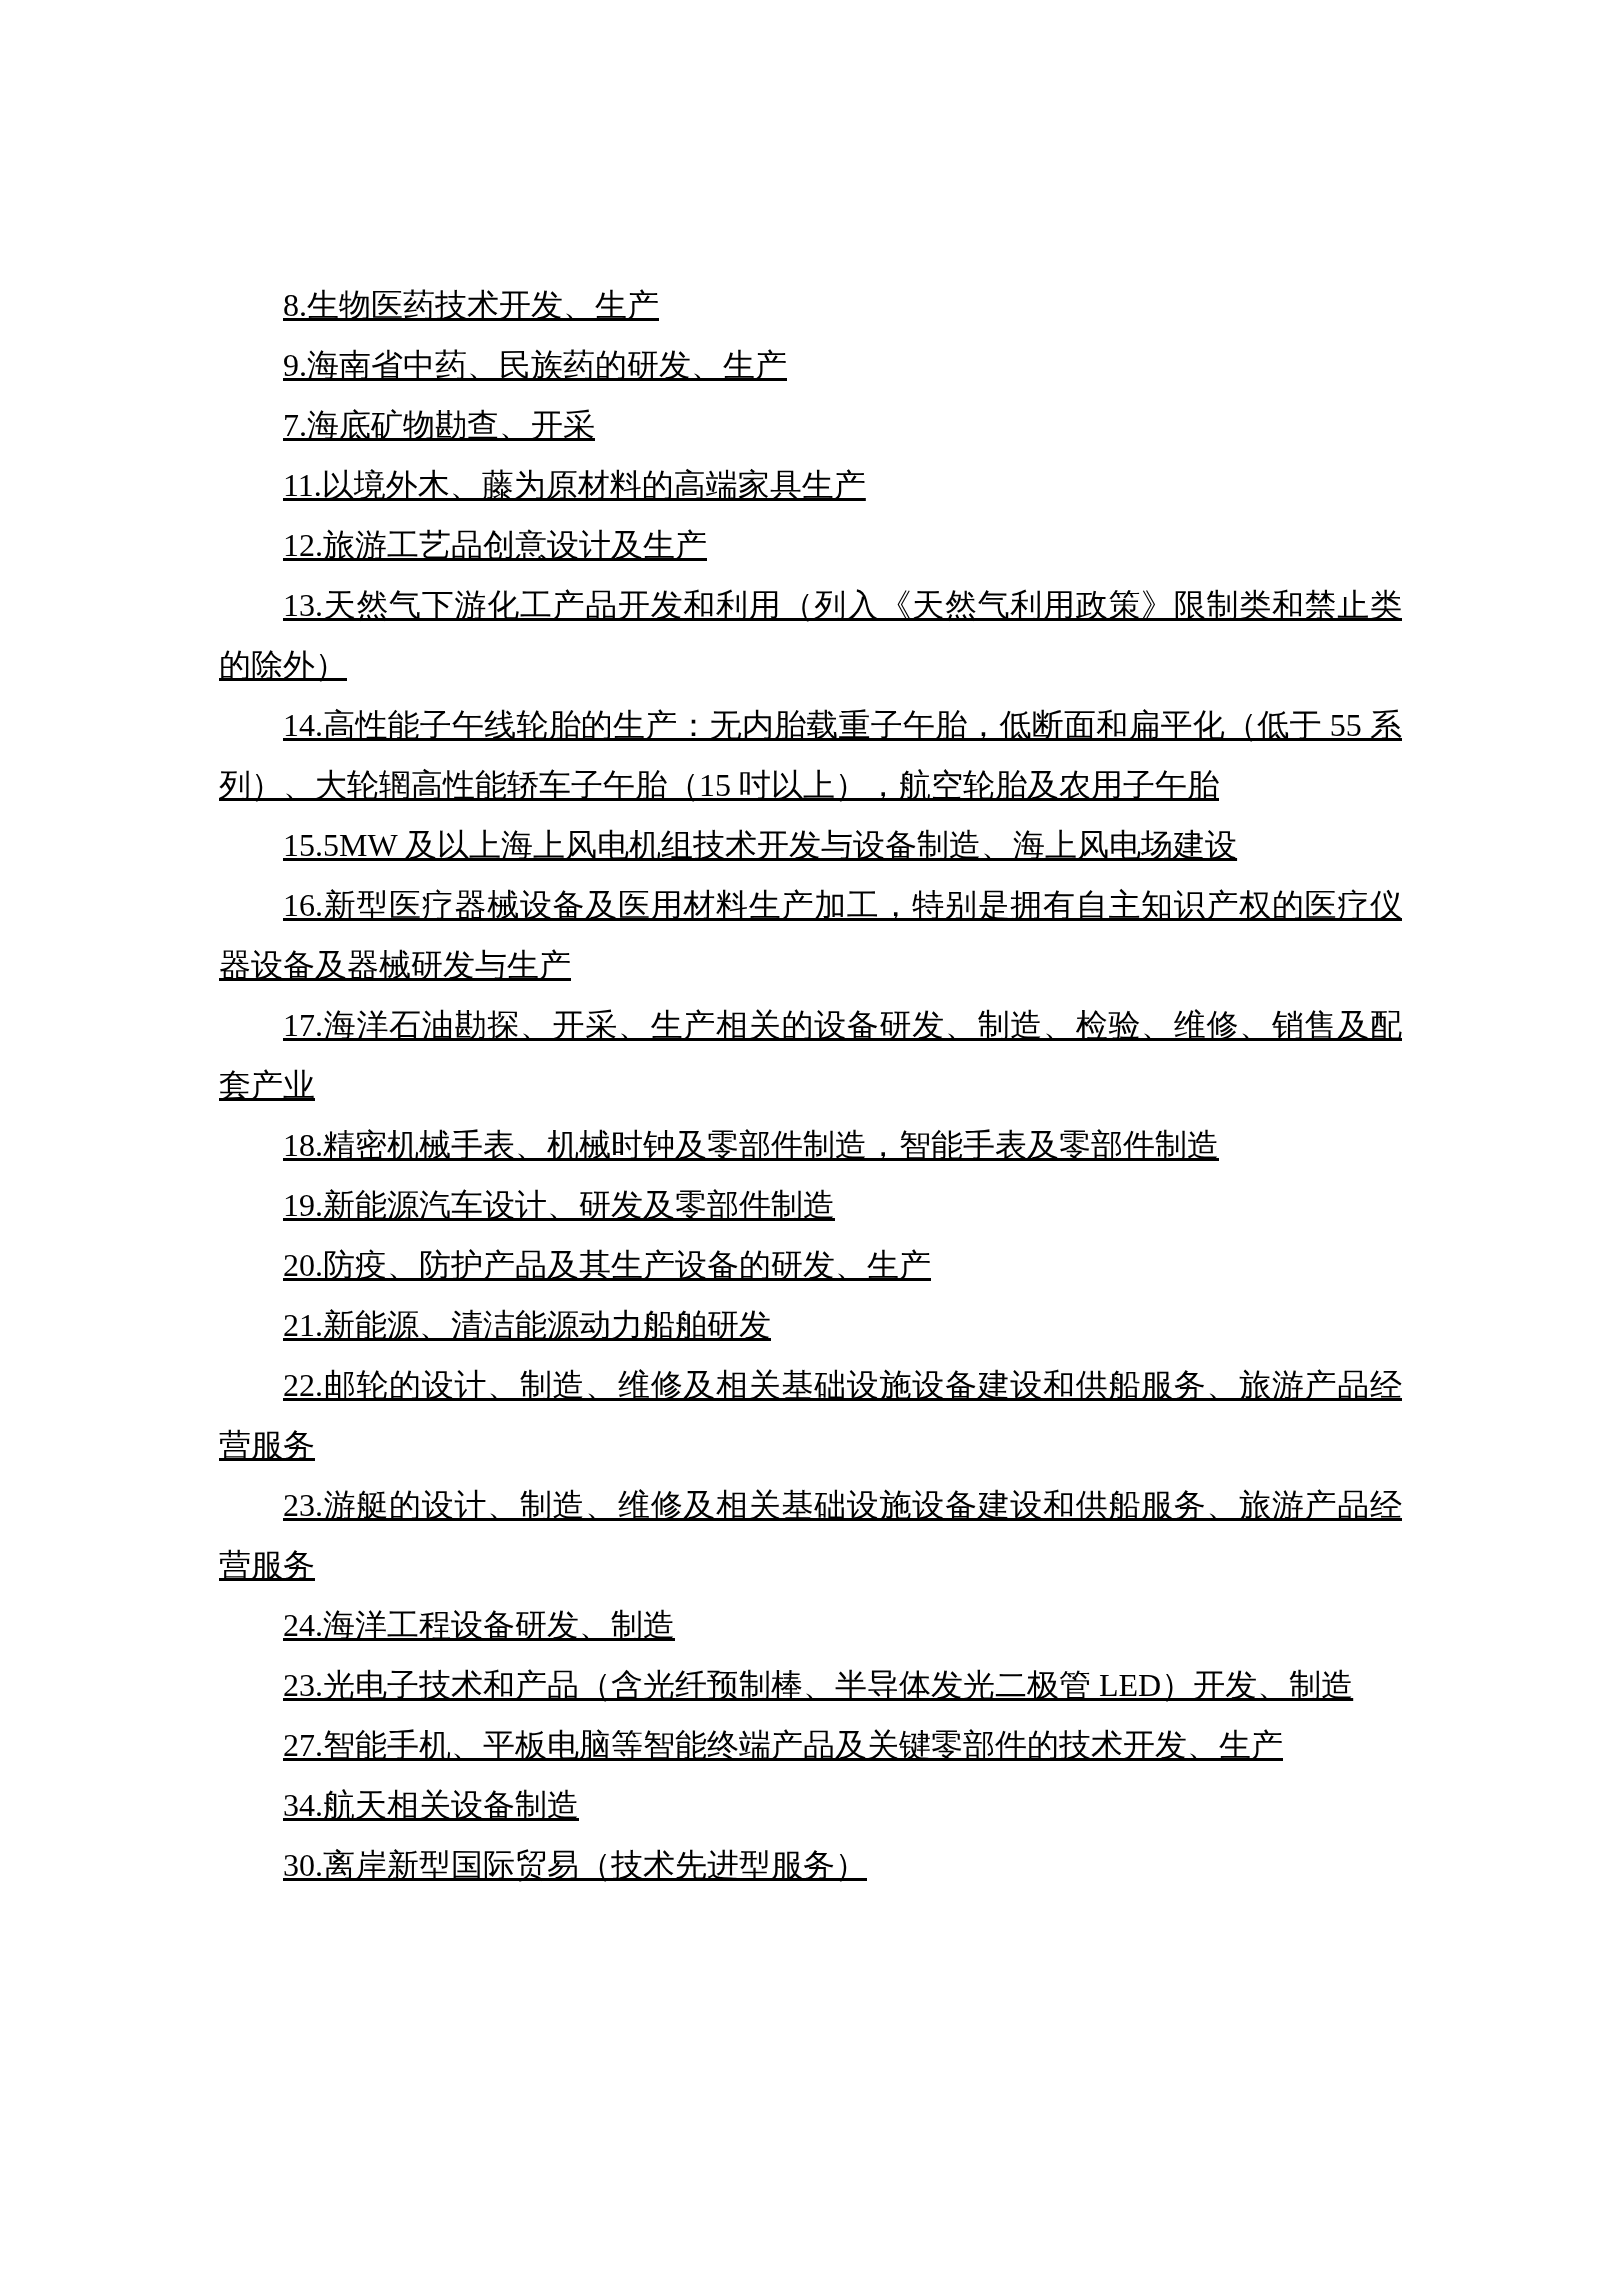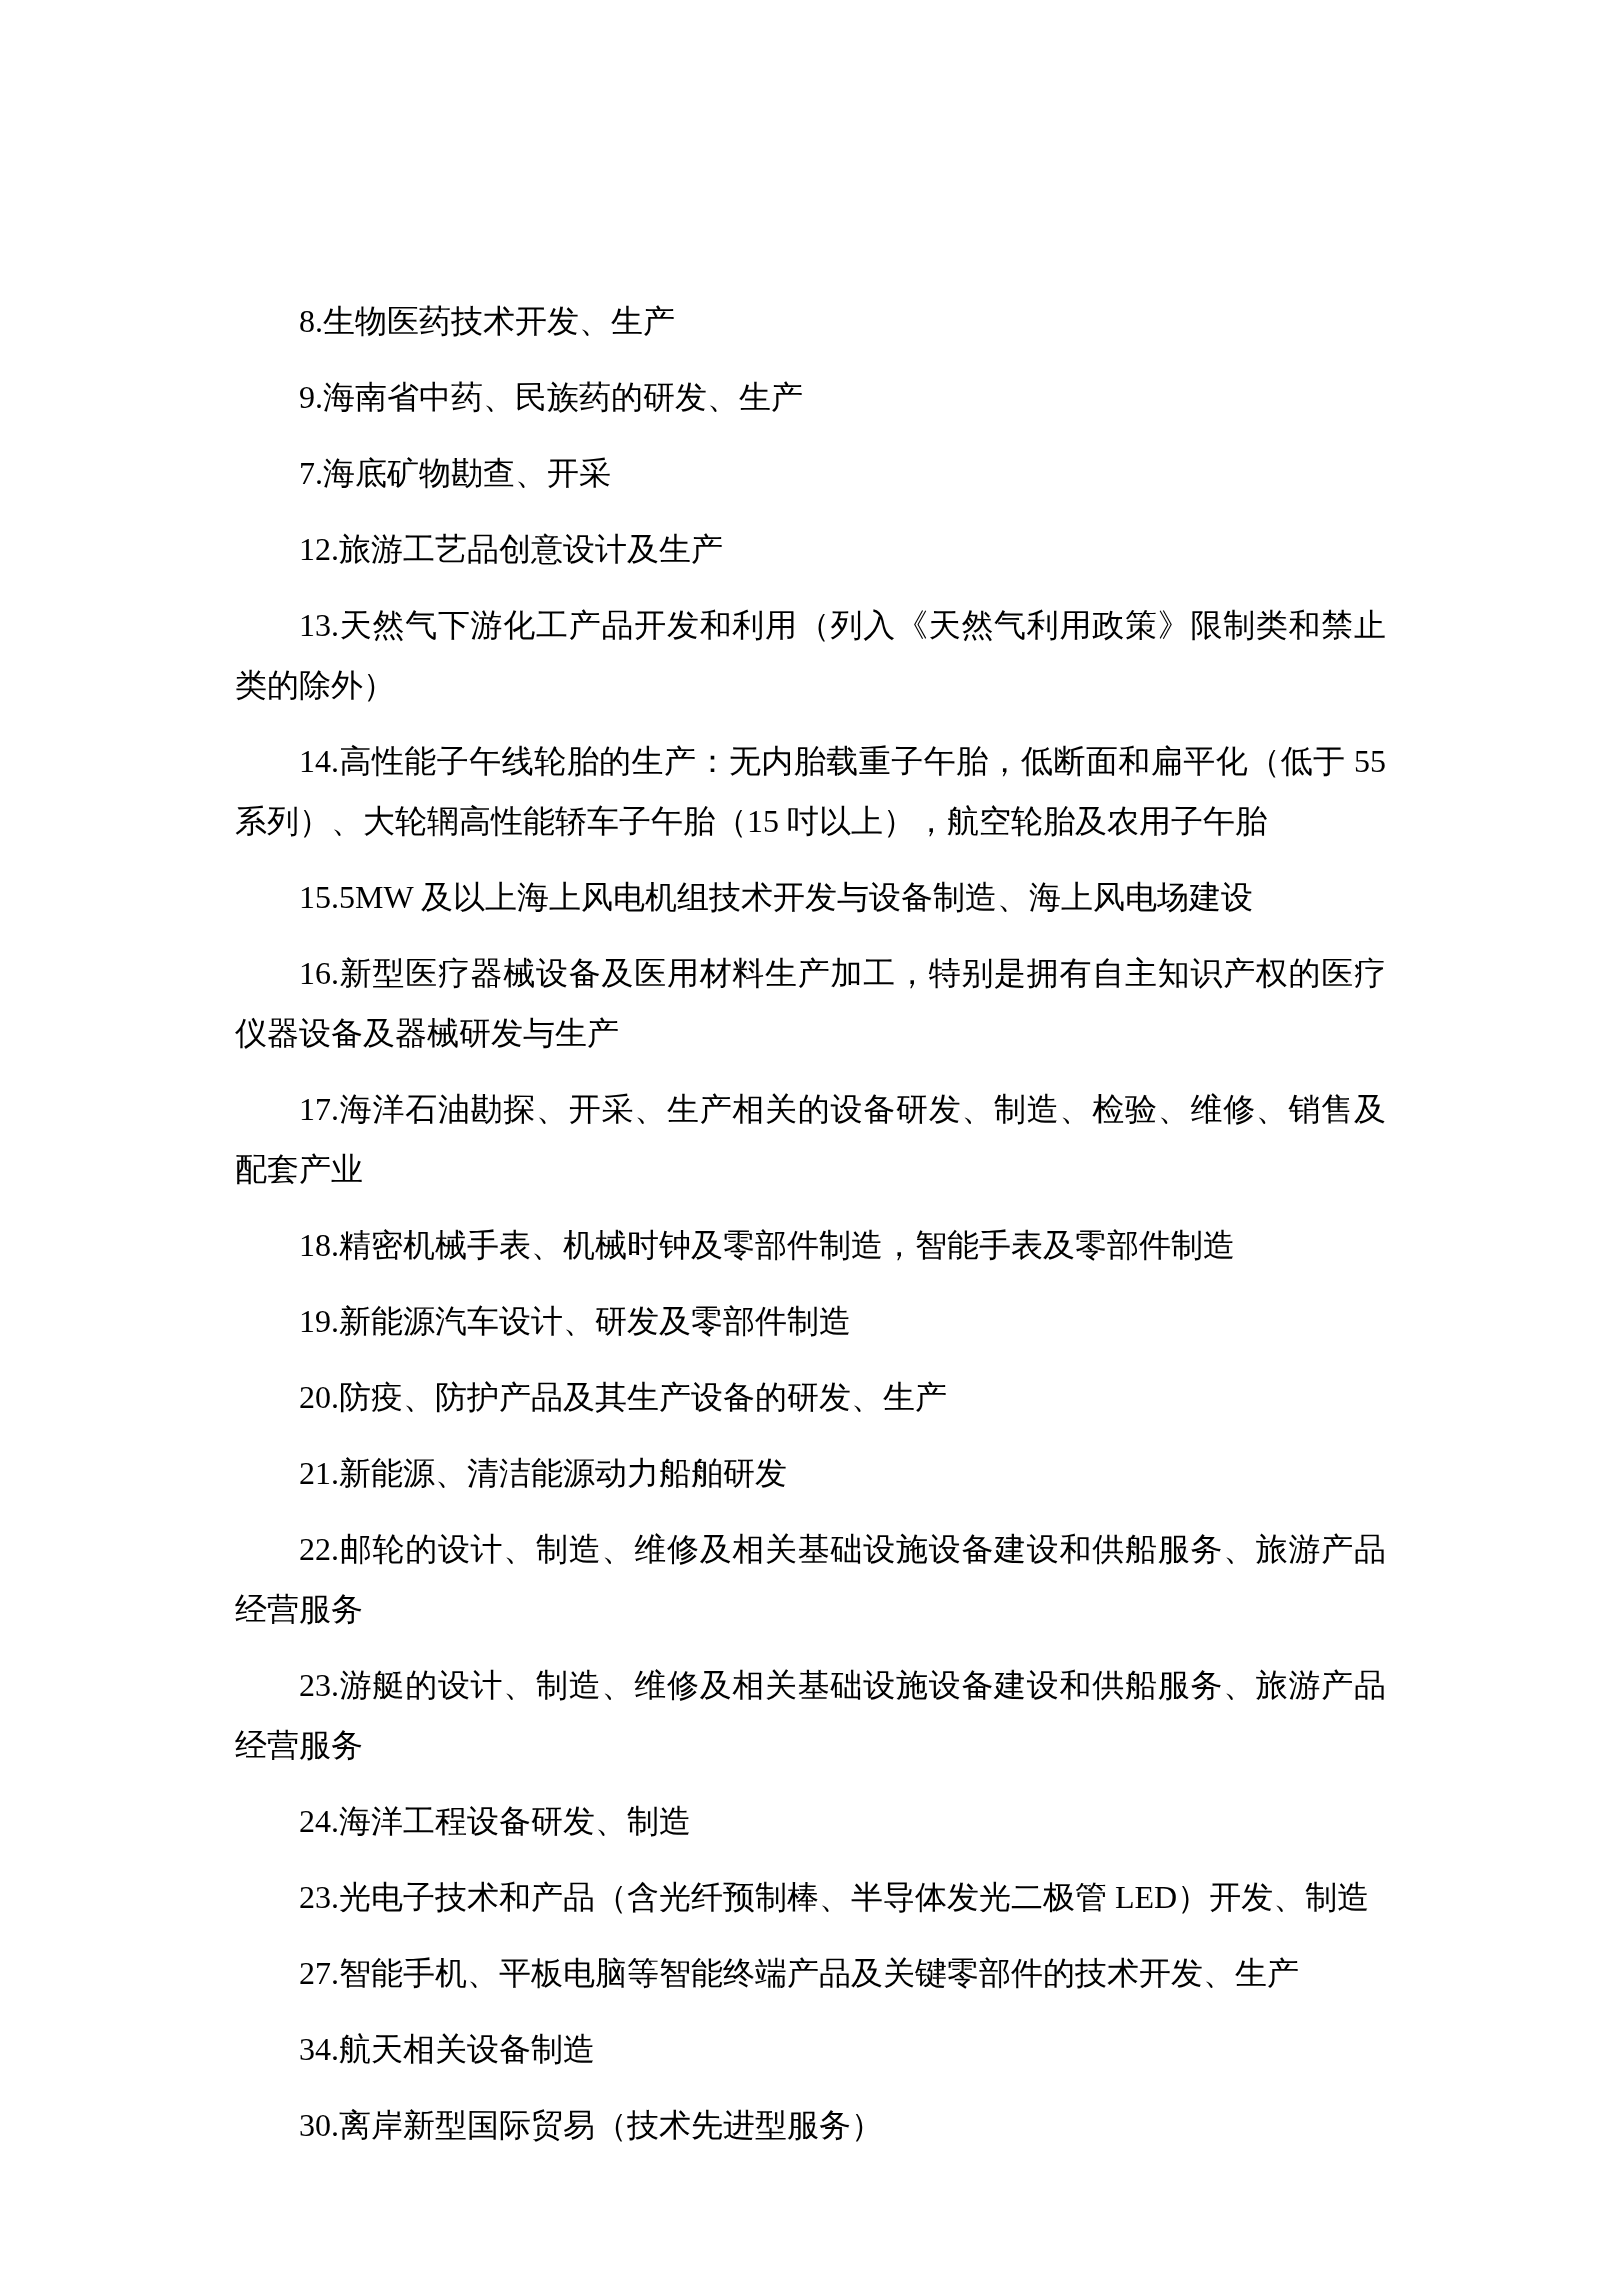--- a/index.html
+++ b/index.html
@@ -20,35 +20,37 @@
     top: 0;
     left: 0;
     box-sizing: border-box;
     width: 1621px;
     padding: 275px 219px 0 219px;
     color: #000000;
     font-size: 32px;
     line-height: 60px;
   }
   .para {
-    margin: 16px;
+    margin: 0;
     padding: 0;
     text-indent: 2em;
     text-align: justify;
     word-break: break-all;
+    text-decoration: underline;
   }
 </style>
 </head>
 <body>
 
 <div class="page">
   <div class="content">
     <p class="para">8.生物医药技术开发、生产</p>
     <p class="para">9.海南省中药、民族药的研发、生产</p>
     <p class="para">7.海底矿物勘查、开采</p>
+    <p class="para">11.以境外木、藤为原材料的高端家具生产</p>
     <p class="para">12.旅游工艺品创意设计及生产</p>
     <p class="para">13.天然气下游化工产品开发和利用（列入《天然气利用政策》限制类和禁止类的除外）</p>
     <p class="para">14.高性能子午线轮胎的生产：无内胎载重子午胎，低断面和扁平化（低于 55 系列）、大轮辋高性能轿车子午胎（15 吋以上），航空轮胎及农用子午胎</p>
     <p class="para">15.5MW 及以上海上风电机组技术开发与设备制造、海上风电场建设</p>
     <p class="para">16.新型医疗器械设备及医用材料生产加工，特别是拥有自主知识产权的医疗仪器设备及器械研发与生产</p>
     <p class="para">17.海洋石油勘探、开采、生产相关的设备研发、制造、检验、维修、销售及配套产业</p>
     <p class="para">18.精密机械手表、机械时钟及零部件制造，智能手表及零部件制造</p>
     <p class="para">19.新能源汽车设计、研发及零部件制造</p>
     <p class="para">20.防疫、防护产品及其生产设备的研发、生产</p>
     <p class="para">21.新能源、清洁能源动力船舶研发</p>

